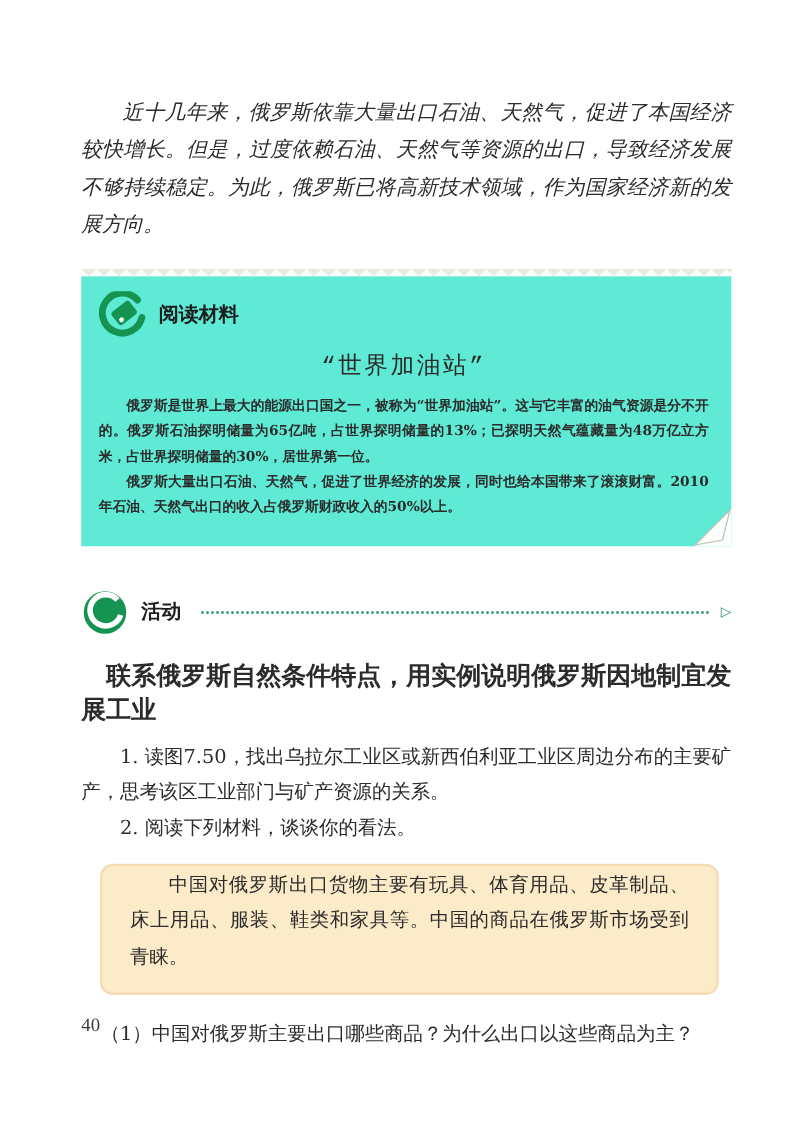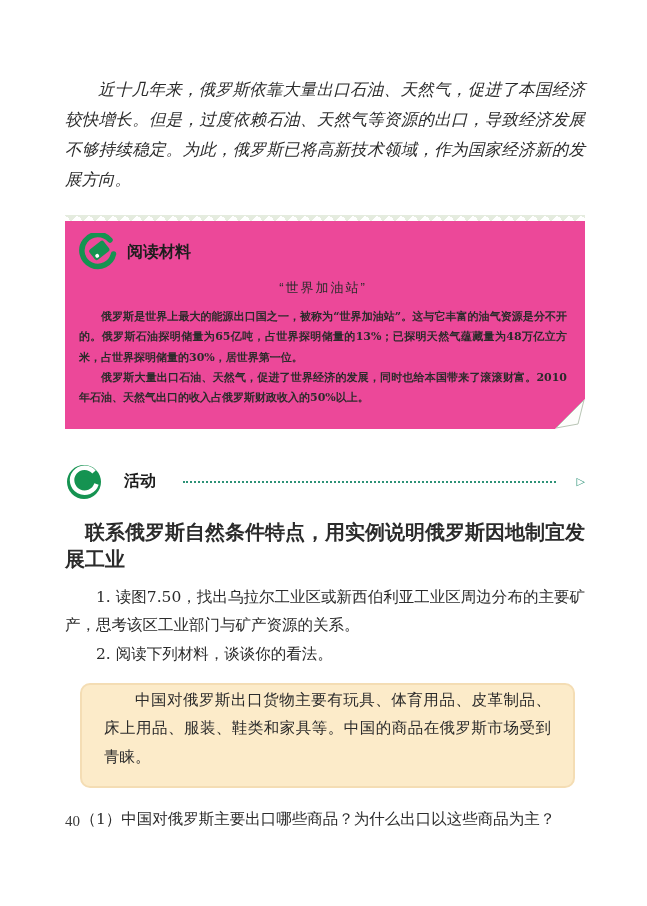--- a/index.html
+++ b/index.html
@@ -19,55 +19,55 @@
     line-height:1.82;
     text-align:justify;
     text-indent:2em;
     font-style:italic;
   }
 
   
   .reading-box {
     position:relative;
     margin-top:26px;
-    background:#ec4899;
+    background:#5eead4;
     padding:12px 18px 20px 14px;
   }
   .reading-box::before {
     content:"";
     position:absolute; top:-6px; left:0; right:0; height:6px;
     background:conic-gradient(from -45deg at 50% 100%, #e5ecdf 0 90deg, #0000 0) 0 0 / 12px 6px repeat-x;
   }
   .rb-header { display:flex; align-items:center; gap:10px; }
   .rb-label, .act-label {
     font-family:"Liberation Sans","DejaVu Sans",sans-serif;
     font-weight:bold; font-size:16px; color:#1d1d1d;
   }
   .rb-title {
     text-align:center;
-    font-family:Liberation Sans, sans-serif;
-    font-size:13px;
+    font-family:Liberation Mono, monospace;
+    font-size:19px;
     margin:8px 0 10px;
     letter-spacing:2px;
   }
   .rb-para {
     font-family:"DejaVu Serif",serif;
     font-size:11px;
     line-height:1.85;
     text-align:justify;
     text-indent:2em;
     font-weight:bold;
   }
   .dogear { position:absolute; right:0; bottom:0; display:block; }
 
   .icon-badge { width:38px; height:38px; flex:0 0 auto; }
 
   
   .activity { margin-top:34px; }
-  .act-header { display:flex; align-items:center; gap:21px;text-align:right; }
+  .act-header { display:flex; align-items:center; gap:10px;text-align:right; }
   .dotline { flex:1; border-top:2px dotted #2d9277; margin-left:6px; }
   .arrow { color:#2d9277; font-size:11px; line-height:1; font-family:"DejaVu Sans",sans-serif; }
   .act-lead {
     font-family:"Liberation Sans","DejaVu Sans",sans-serif;
     font-weight:bold; font-size:20px;
     margin:18px 0 10px; text-indent:1em;
   }
   .act-item {
     font-family:"DejaVu Serif",serif;
     font-size:15.5px; line-height:1.85;

